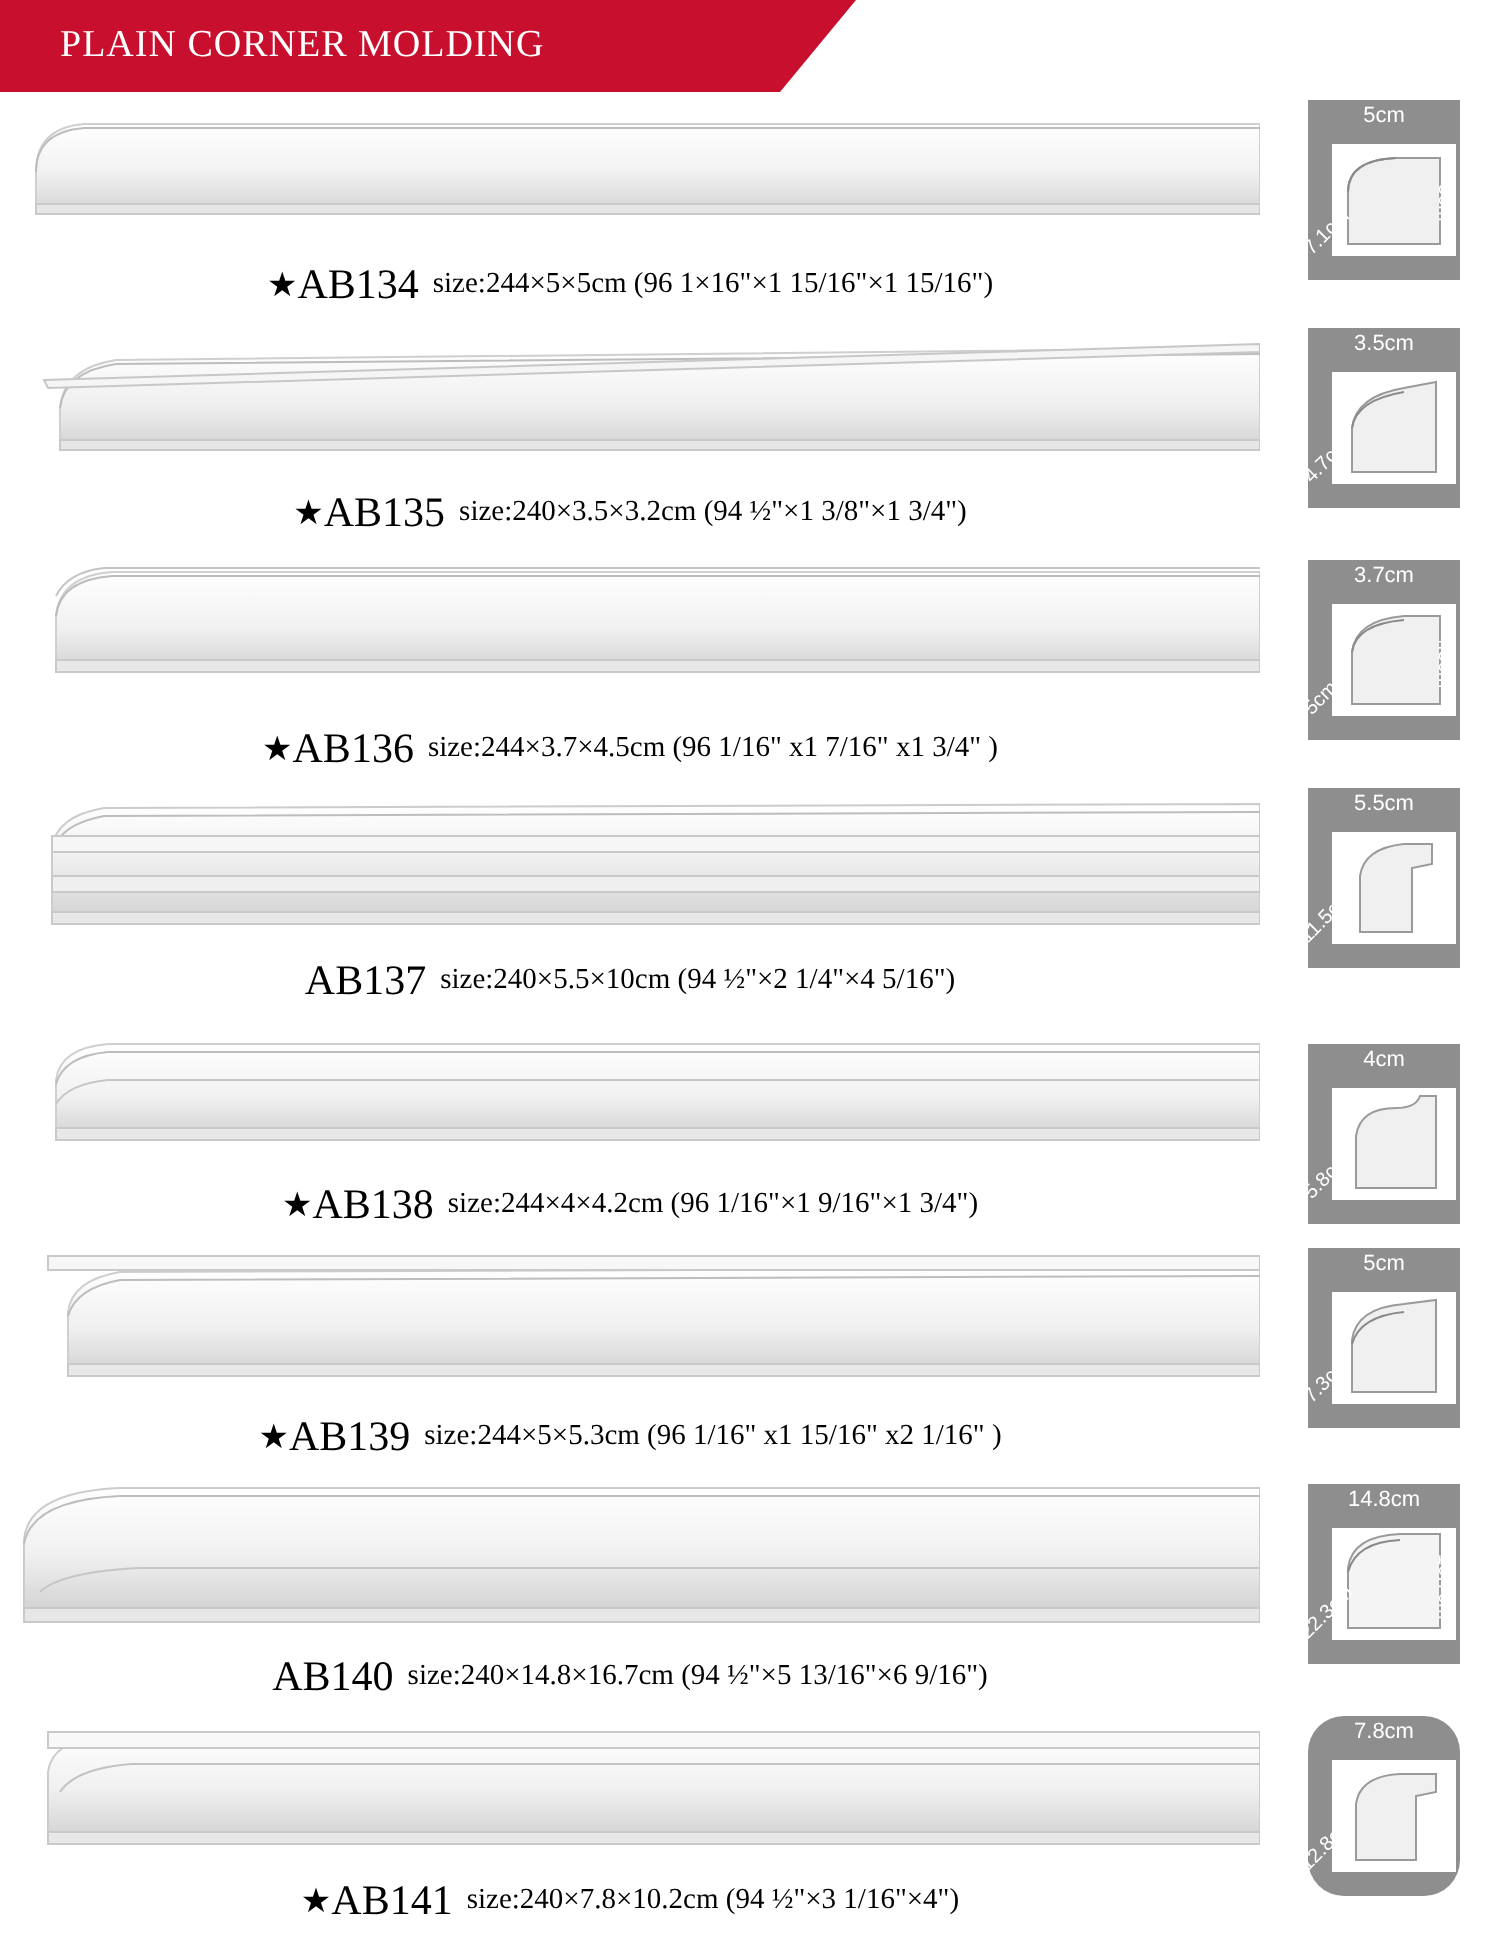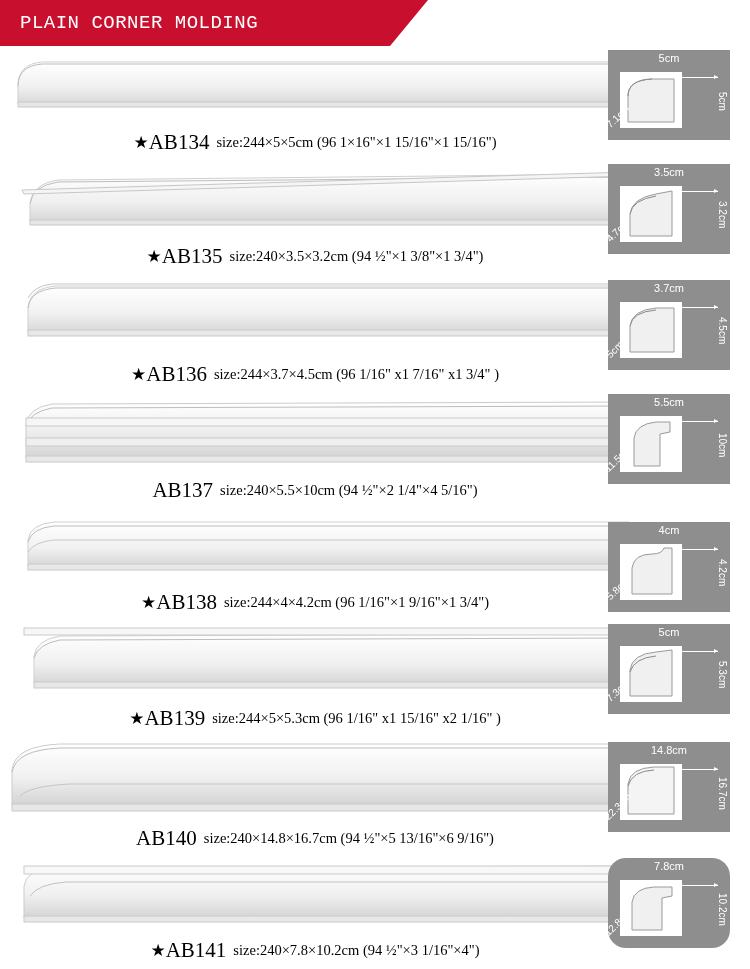--- a/index.html
+++ b/index.html
@@ -10,22 +10,22 @@
     position:absolute;left:0;top:0;width:390px;height:46px;
     background:#c8102e;
     display:flex;align-items:center;
   }
   .banner:after{
     content:"";position:absolute;right:-38px;top:0;
     border-top:46px solid #c8102e;
     border-right:38px solid transparent;
   }
   .banner-text{
-    color:#fff;font-size:19px;letter-spacing:.5px;padding-left:20px;
-    font-family:Liberation Mono, monospace;
+    color:#fff;font-size:19px;letter-spacing:.5px;padding-left:30px;
+    font-family:Liberation Serif, serif;
   }
 
   
   .rows{position:absolute;top:46px;left:0;width:750px;}
   .row{position:relative;width:750px;}
 
   .profile-wrap{position:relative;width:630px;height:100px;}
   .caption{
     text-align:center;width:630px;
     font-size:0;white-space:nowrap;
@@ -37,21 +37,21 @@
   }
   .star{font-size:17px;vertical-align:middle;}
   .size{
     font-size:14.5px;font-family:"Liberation Serif",serif;
     vertical-align:middle;padding-left:7px;
   }
 
   
   .dia{
     position:absolute;right:20px;
-    width:122px;background:#8e8e8e;
+    width:76px;background:#8e8e8e;
     color:#fff;
   }
   .dia-top{
     height:16px;font-size:11px;text-align:center;line-height:16px;
     font-family:"Liberation Sans",sans-serif;
   }
   .dia-body{position:relative;height:74px;}
   .dia-right{
     position:absolute;right:1px;top:4px;width:14px;
     font-size:10px;font-family:"Liberation Sans",sans-serif;

